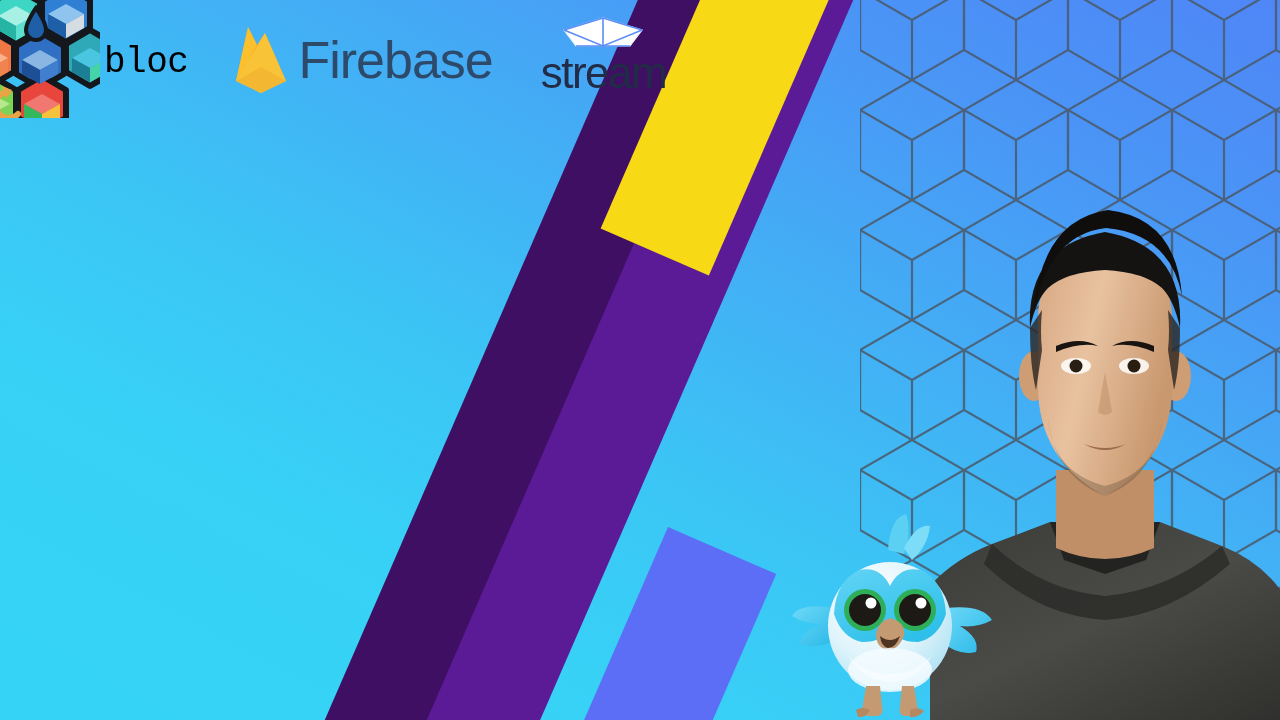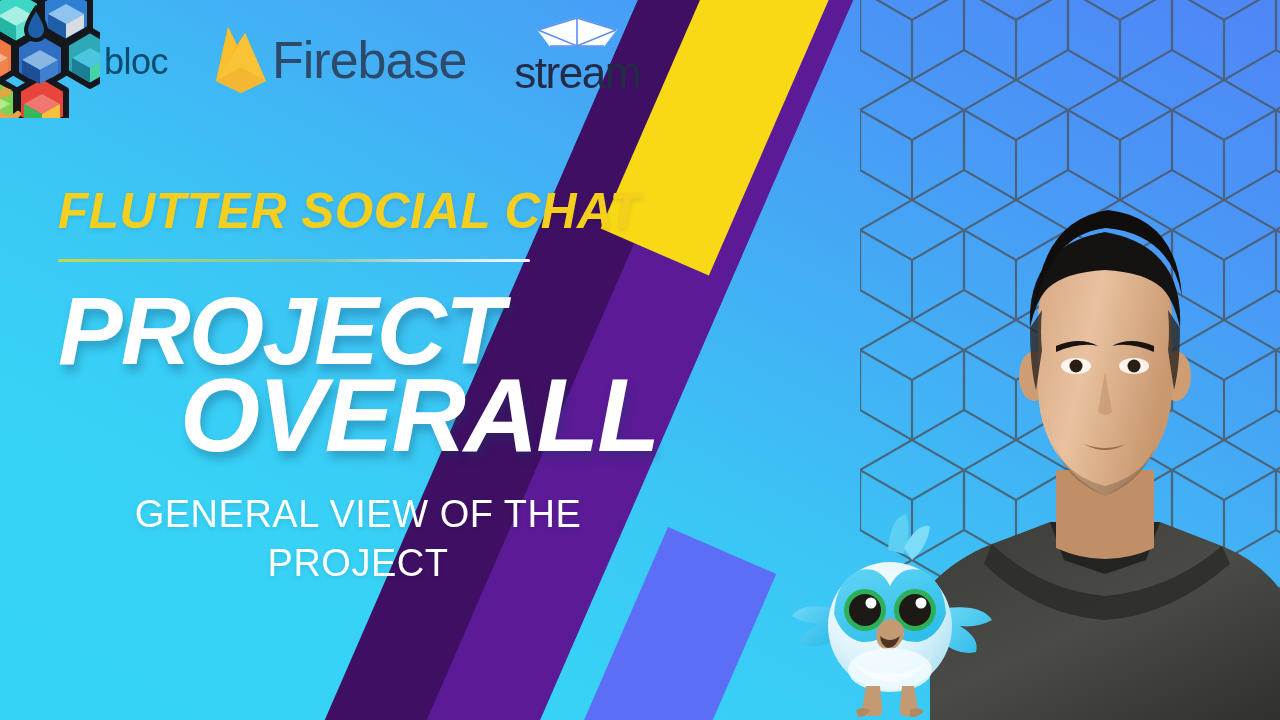--- a/index.html
+++ b/index.html
@@ -91,34 +91,35 @@
     display: flex;
     align-items: center;
   }
   .logo-item { display: flex; align-items: center; }
 
   .logo-bloc { margin-left: -28px; }
   .logo-bloc .mark { width: 128px; height: 118px; }
   .logo-bloc .mark svg { display: block; width: 100%; height: 100%; }
   .logo-bloc .wordmark {
     font-size: 36px;
-    color: #0c4a6e;
-    font-family: Liberation Sans, sans-serif;
+    color: #000000;
+    font-family: Liberation Mono, monospace;
     letter-spacing: -0.5px;
     margin-left: 4px;
     margin-top: 6px;
   }
 
   .logo-firebase { margin-left: 42px; }
   .logo-firebase .mark { width: 62px; height: 72px; }
   .logo-firebase .mark svg { display: block; width: 100%; height: 100%; }
   .logo-firebase .wordmark {
     font-size: 52px;
     color: #2e4a6b;
     letter-spacing: -1px;
+    margin-left: 6px;
     margin-top: 2px;
   }
 
   .logo-stream {
     margin-left: 48px;
     flex-direction: column;
     align-items: center;
     margin-top: -4px;
   }
   .logo-stream .mark { width: 82px; height: 34px; }
@@ -334,29 +335,20 @@
             <path d="M14 30 L68 30"></path>
           </g>
         </svg>
       </span>
       <span class="wordmark">stream</span>
     </div>
 
   </div>
 
 
-  <div class="text-block">
-    <div class="kicker">FLUTTER SOCIAL CHAT</div>
-    <div class="divider"></div>
-    <div class="headline">
-      <span class="line1">PROJECT</span>
-      <span class="line2">OVERALL</span>
-    </div>
-    <div class="subtitle">GENERAL VIEW OF THE PROJECT</div>
-  </div>
 
   <div class="presenter">
     <svg viewBox="0 0 350 560" xmlns="http://www.w3.org/2000/svg">
       <defs>
         <linearGradient id="skin" x1="0" y1="0" x2="1" y2="0.4">
           <stop offset="0%" stop-color="#d8a882"></stop>
           <stop offset="45%" stop-color="#e8c2a0"></stop>
           <stop offset="100%" stop-color="#c9986f"></stop>
         </linearGradient>
         <linearGradient id="hoodie" x1="0" y1="0" x2="1" y2="1">

